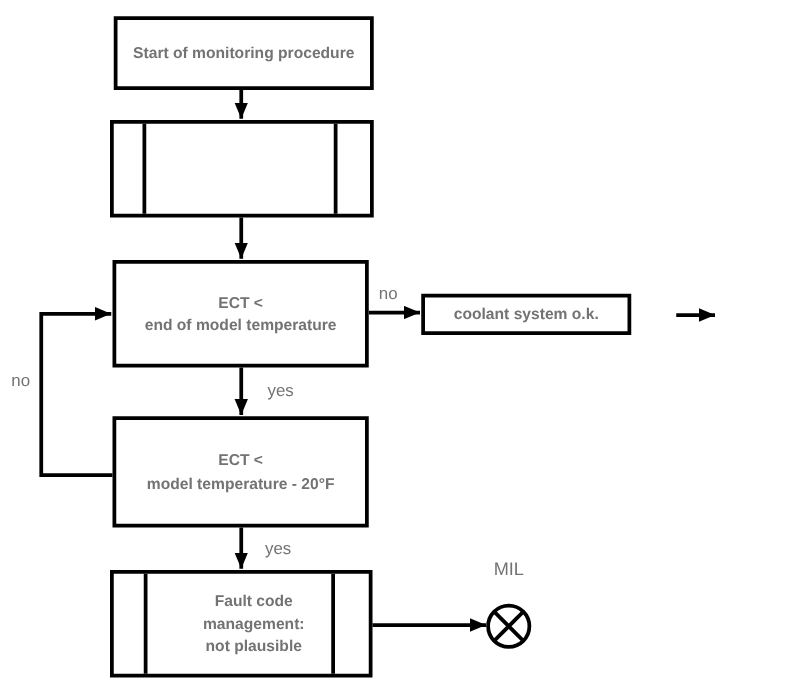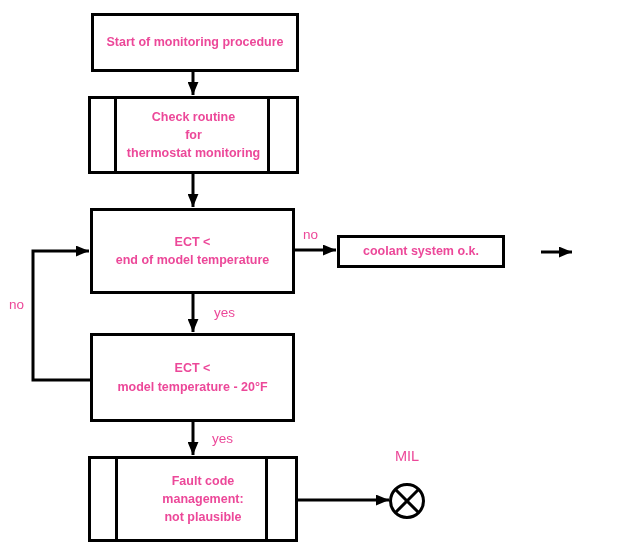--- a/index.html
+++ b/index.html
@@ -6,21 +6,21 @@
     margin: 0;
     padding: 0;
     background: #ffffff;
   }
   #canvas {
     position: relative;
     width: 640px;
     height: 552px;
     background: #ffffff;
     font-family: "Liberation Sans", "DejaVu Sans", sans-serif;
-    color: #ec4899;
+    color: #737373;
     overflow: hidden;
   }
   #wires {
     position: absolute;
     left: 0;
     top: 0;
   }
   .node {
     position: absolute;
     box-sizing: border-box;
@@ -100,23 +100,20 @@
     </g>
   </svg>
 
   <div class="node" id="n-start">
     <span class="label">Start of monitoring procedure</span>
   </div>
 
   <div class="node" id="n-check">
     <span class="subbar l"></span>
     <span class="subbar r"></span>
-    <span class="label">Check routine
-for
-thermostat monitoring</span>
   </div>
 
   <div class="node" id="n-ect-end">
     <span class="label">ECT &lt;
 end of model temperature</span>
   </div>
 
   <div class="node" id="n-coolant">
     <span class="label">coolant system o.k.</span>
   </div>

